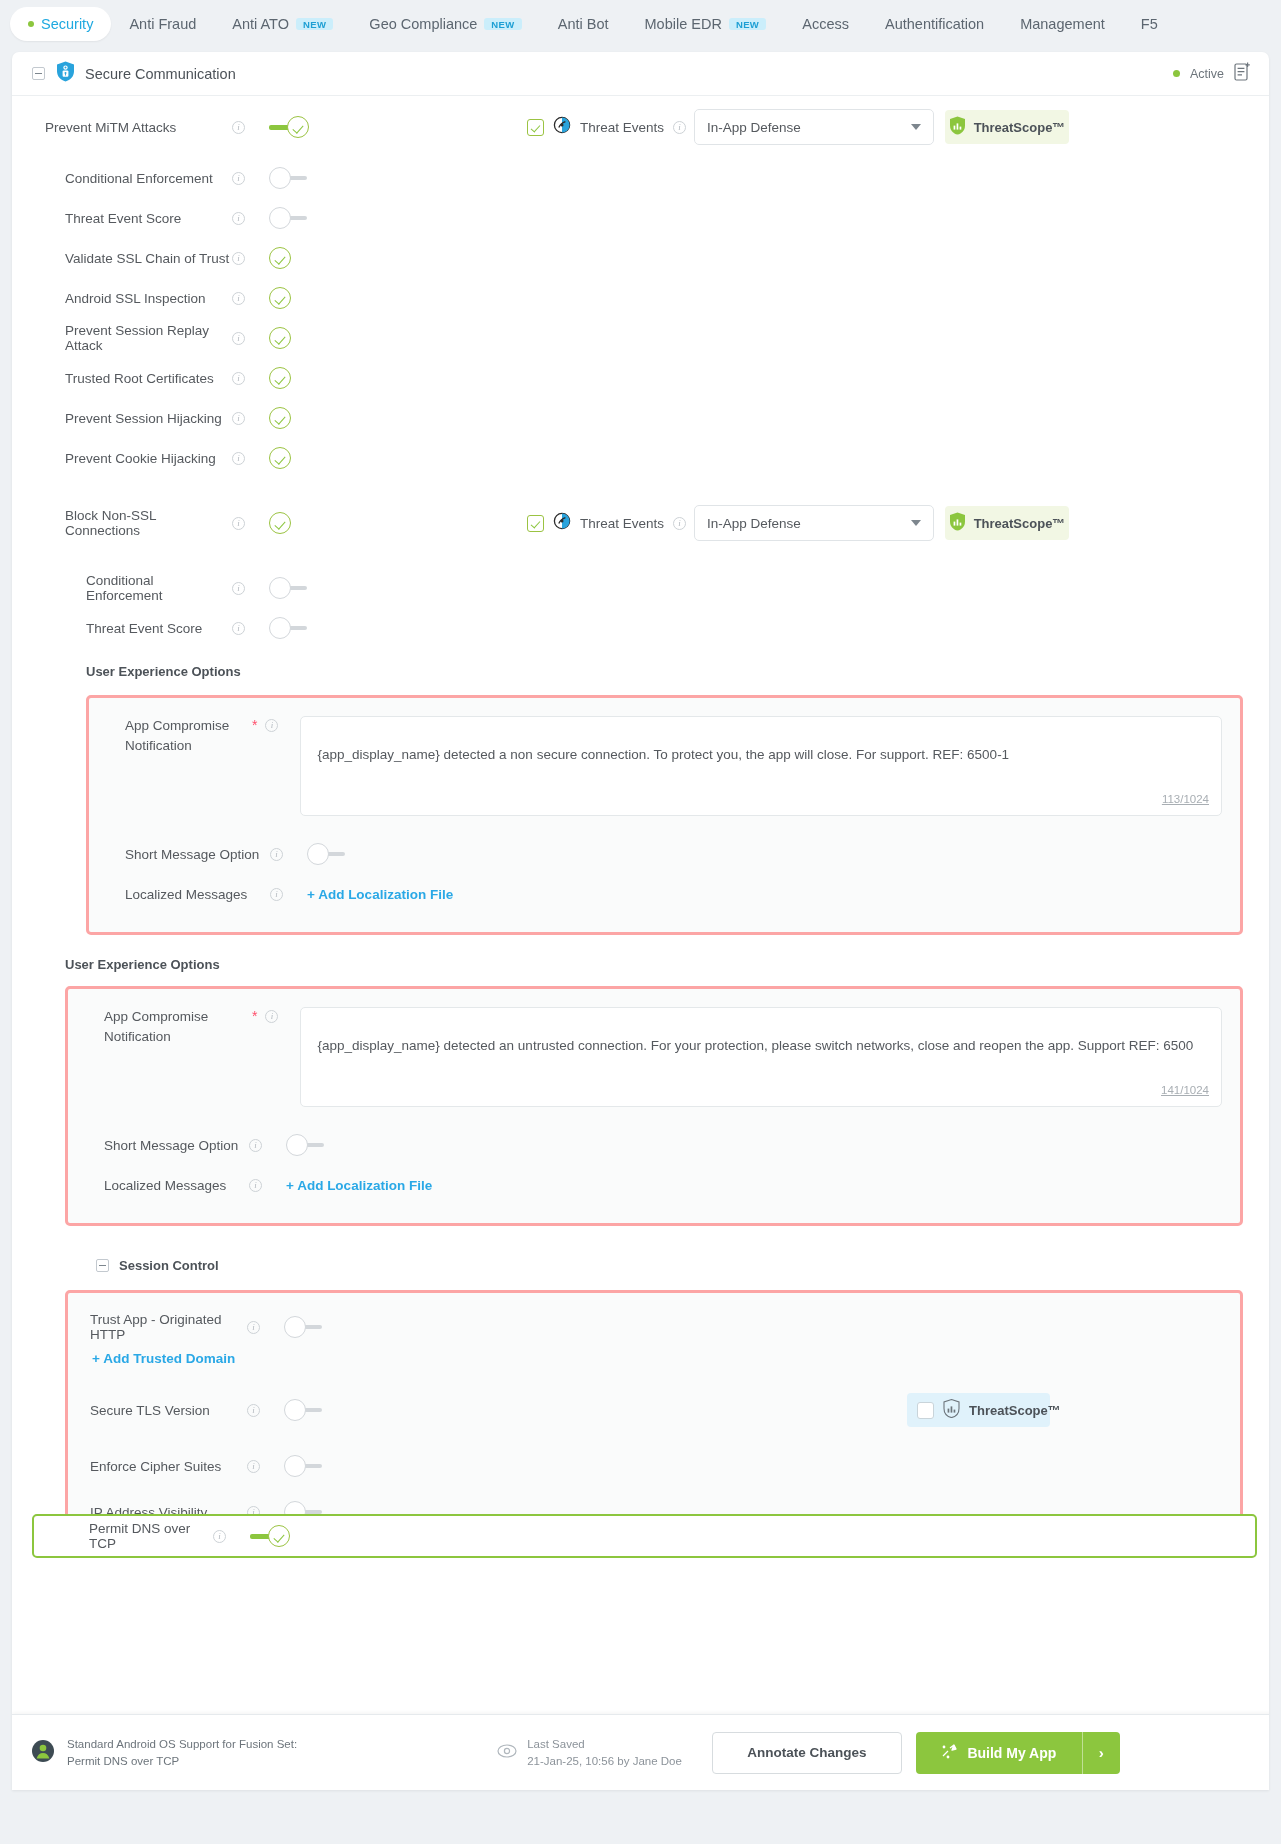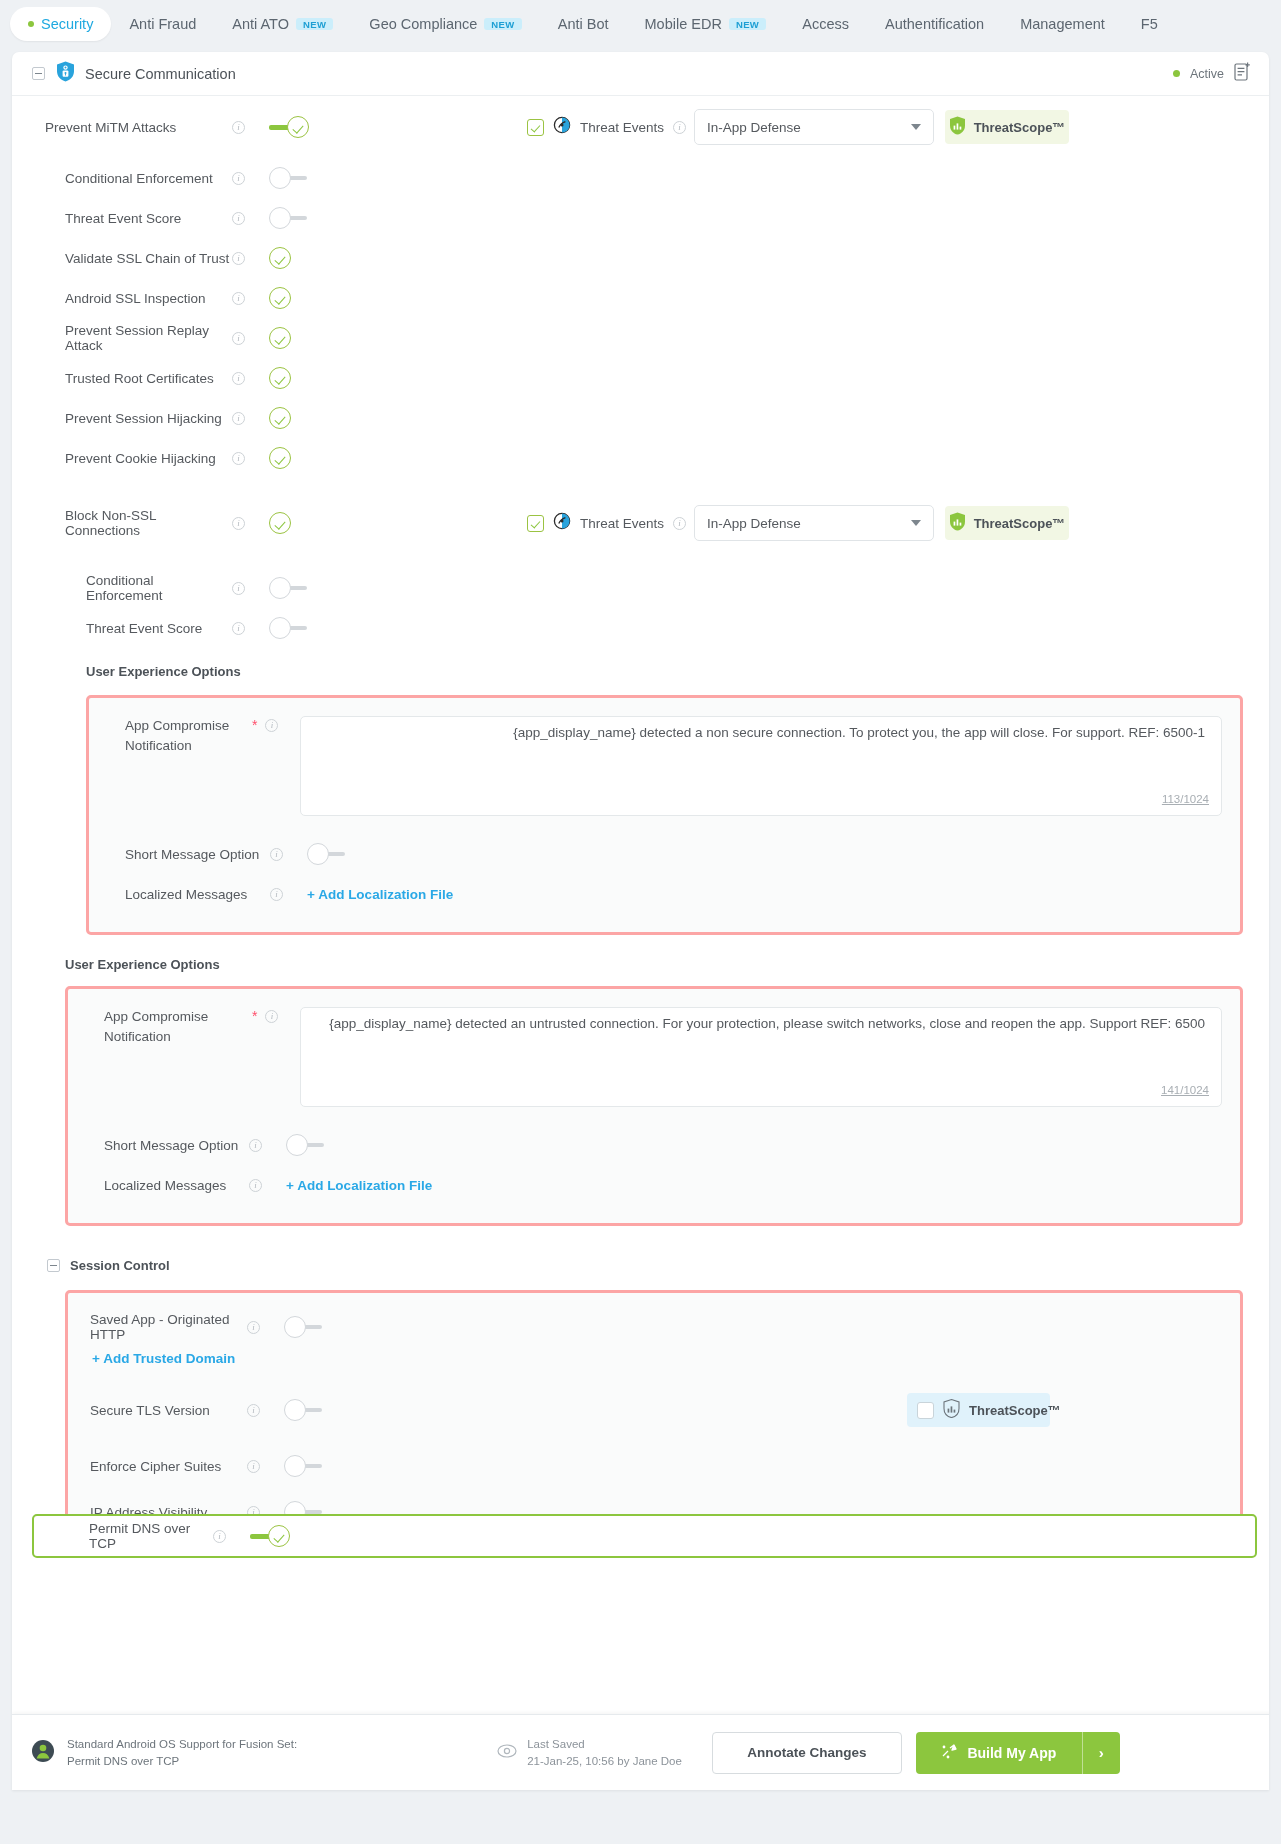--- a/index.html
+++ b/index.html
@@ -268,25 +268,24 @@
   .panel {
     background: #fafbfb;
     border: 3px solid #fca5a5;
     border-radius: 5px;
   }
   .textarea-box {
     border: 1px solid #e4e8ea;
     border-radius: 5px;
     background: #fff;
     position: relative;
-    padding: 6px 16px;
+    padding: 28px 16px;
     font-size: 13.5px;
     color: #55595e;
     line-height: 1.5;
-    text-align: right;
   }
   .char-count {
     position: absolute;
     right: 12px; bottom: 7px;
     font-size: 11.5px;
     color: #a8aeb3;
     text-decoration: underline;
   }
   .req-star { color: #ff4d6a; font-size: 14px; line-height: 1; }
   .link-add {
@@ -644,28 +643,28 @@
     </div>
 
     <div class="row">
       <span class="row-label" style="width:163px; padding-left:18px;">Localized Messages</span>
       <span class="info-icon">i</span>
       <span style="width:24px;"></span>
       <span class="link-add">+ Add Localization File</span>
     </div>
   </div>
 
-  <div class="sec-head" style="padding:32px 0 0 35px;">
+  <div class="sec-head" style="padding:32px 0 0 84px;">
     <div class="collapse-box"></div>
     <span class="sub-title">Session Control</span>
   </div>
 
   <div class="panel" style="margin:17px 26px 0 53px; padding:12px 0 16px 0;">
     <div class="row" style="height:44px;">
-      <span class="row-label" style="width:179px; padding-left:22px;">Saved App - Originated HTTP</span>
+      <span class="row-label" style="width:179px; padding-left:22px;">Trust App - Originated HTTP</span>
       <span class="info-icon">i</span>
       <span style="width:24px;"></span>
       <div class="toggle off">
         <div class="track"></div>
           <div class="knob"></div>
       </div>
     </div>
 
     <div style="padding:0 0 0 24px;">
       <span class="link-add">+ Add Trusted Domain</span>

